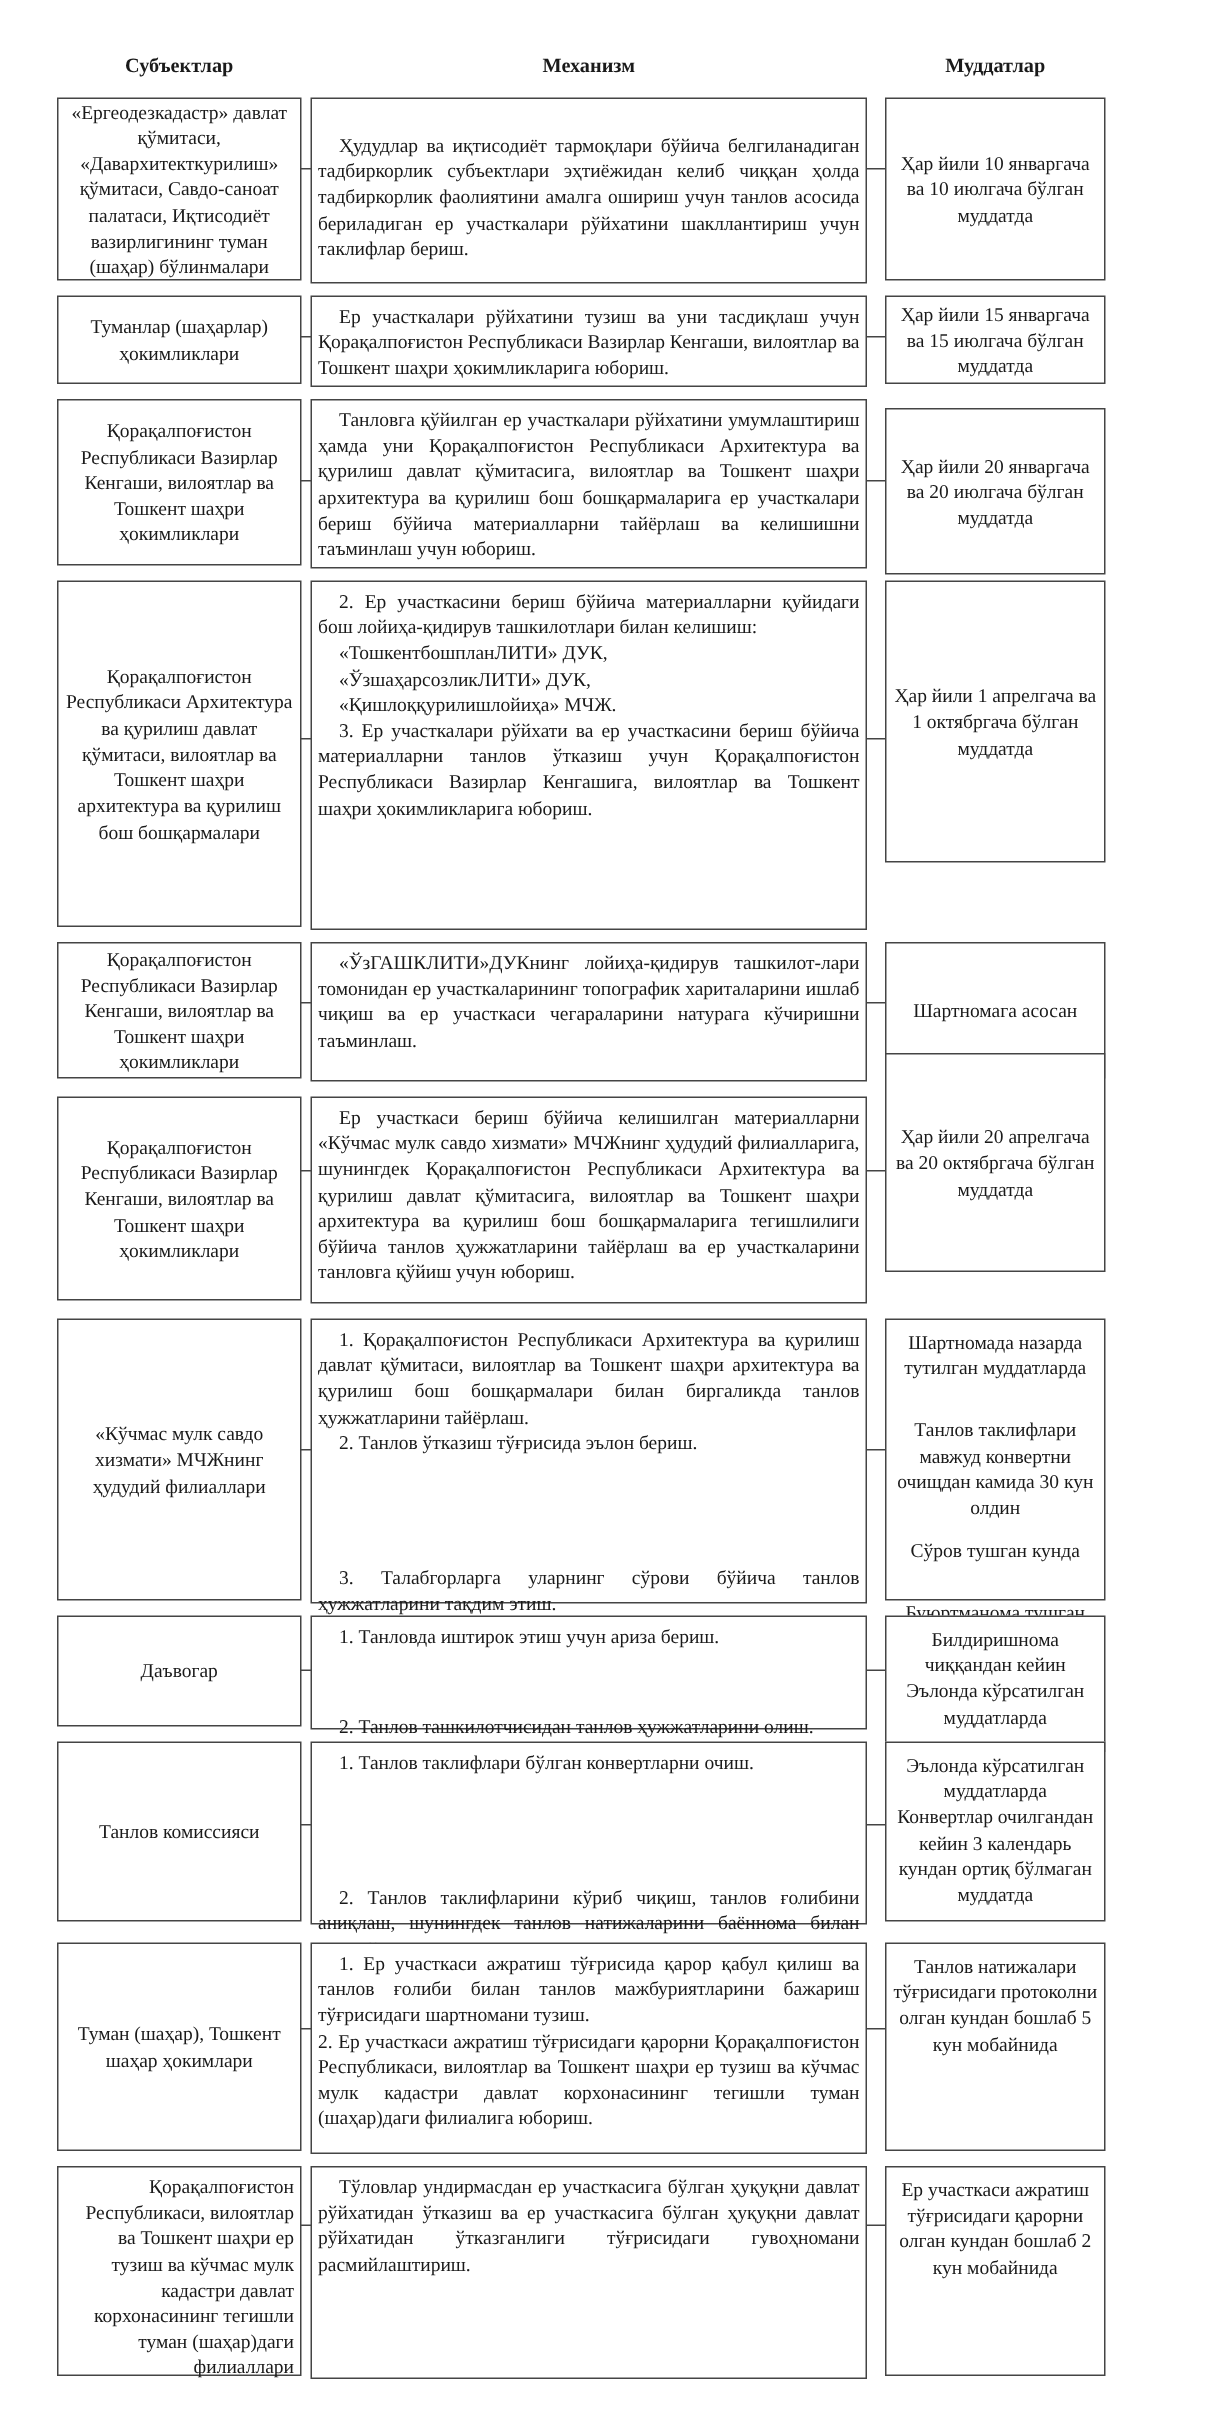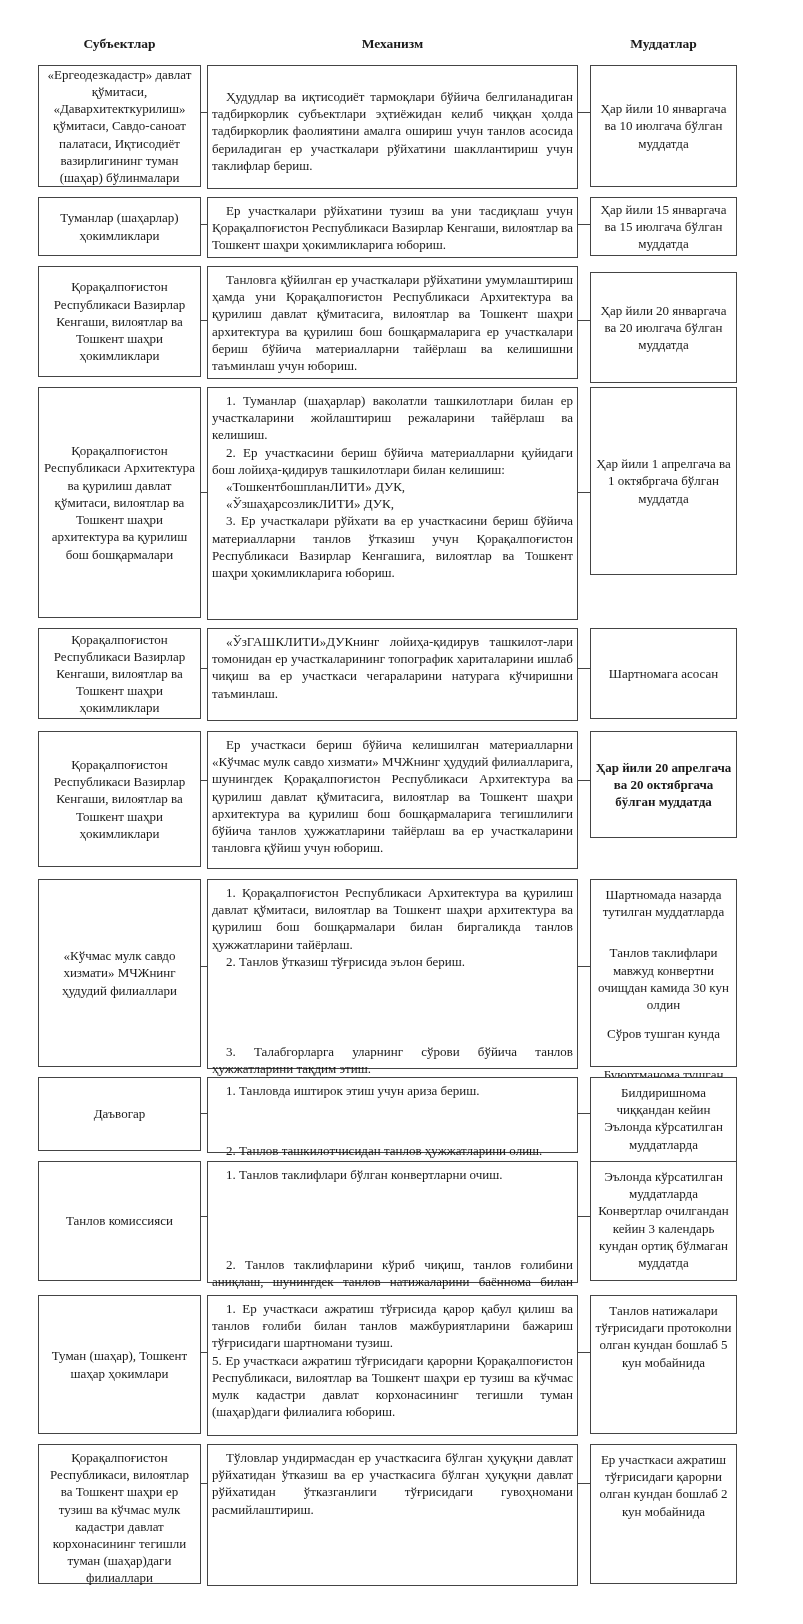--- a/index.html
+++ b/index.html
@@ -3,21 +3,21 @@
 <meta charset="utf-8">
 <style>
   html, body { margin:0; padding:0; background:#ffffff; }
   body { width:803px; height:1624px; position:relative; overflow:hidden;
          font-family:"Liberation Serif", serif; color:#1a1a1a; }
   .hdr { position:absolute; top:36px; font-weight:bold; font-size:13.5px; text-align:center; }
   .box { position:absolute; border:1.2px solid #444; box-sizing:border-box; background:#fff;
          font-size:13px; line-height:17.2px; }
   .left { left:38px; width:163px; display:flex; align-items:center; justify-content:center;
           text-align:center; padding:2px 4px; }
-  .left.la { justify-content:flex-start; align-items:flex-start; text-align:center; padding:4px 4px; }
+  .left.la { justify-content:flex-start; align-items:flex-start; text-align:right; padding:4px 4px; }
   .mid { left:207px; width:371px; padding:4px 4px 4px 4px; text-align:justify; }
   .right { left:590px; width:147px; display:flex; flex-direction:column; align-items:center;
            justify-content:center; text-align:center; padding:2px 3px; }
   .right.top { justify-content:flex-start; padding-top:6px; }
   .p { text-indent:14px; margin:0; }
   .p.noind { text-indent:0; }
   .gap { height:17px; }
   .conn { position:absolute; height:1.2px; background:#444; }
 </style>
 </head>
@@ -58,24 +58,24 @@
     </div>
     <div class="box right" style="top: 272px; height: 111px;">
       <div>Ҳар йили 20 январгача ва 20 июлгача бўлган муддатда</div>
     </div>
     <div class="conn" style="left: 200px; width: 8px; top: 320px;"></div>
     <div class="conn" style="left: 578px; width: 12px; top: 320px;"></div>
     <div class="box left" style="top: 387px; height: 231px;">
       <span>Қорақалпоғистон Республикаси Архитектура ва қурилиш давлат қўмитаси, вилоятлар ва Тошкент шаҳри архитектура ва қурилиш бош бошқармалари</span>
     </div>
     <div class="box mid" style="top: 387px; height: 233px;">
-      <p class="p">1. Туманлар (шаҳарлар) ваколатли ташкилотлари билан ер участкаларини жойлаштириш режаларини тайёрлаш ва келишиш.</p>
       <p class="p">2. Ер участкасини бериш бўйича материалларни қуйидаги бош лойиҳа-қидирув ташкилотлари билан келишиш:</p>
       <p class="p">«ТошкентбошпланЛИТИ» ДУК,</p>
       <p class="p">«ЎзшаҳарсозликЛИТИ» ДУК,</p>
+      <p class="p">«Қишлоққурилишлойиҳа» МЧЖ.</p>
       <p class="p">3. Ер участкалари рўйхати ва ер участкасини бериш бўйича материалларни танлов ўтказиш учун Қорақалпоғистон Республикаси Вазирлар Кенгашига, вилоятлар ва Тошкент шаҳри ҳокимликларига юбориш.</p>
     </div>
     <div class="box right" style="top: 387px; height: 188px;">
       <div>Ҳар йили 1 апрелгача ва 1 октябргача бўлган муддатда</div>
     </div>
     <div class="conn" style="left: 200px; width: 8px; top: 492px;"></div>
     <div class="conn" style="left: 578px; width: 12px; top: 492px;"></div>
     <div class="box left" style="top: 628px; height: 91px;">
       <span>Қорақалпоғистон Республикаси Вазирлар Кенгаши, вилоятлар ва Тошкент шаҳри ҳокимликлари</span>
     </div>
@@ -86,21 +86,21 @@
       <div>Шартномага асосан</div>
     </div>
     <div class="conn" style="left: 200px; width: 8px; top: 668px;"></div>
     <div class="conn" style="left: 578px; width: 12px; top: 668px;"></div>
     <div class="box left" style="top: 731px; height: 136px;">
       <span>Қорақалпоғистон Республикаси Вазирлар Кенгаши, вилоятлар ва Тошкент шаҳри ҳокимликлари</span>
     </div>
     <div class="box mid" style="top: 731px; height: 138px;">
       <p class="p">Ер участкаси бериш бўйича келишилган материалларни «Кўчмас мулк савдо хизмати» МЧЖнинг ҳудудий филиалларига, шунингдек Қорақалпоғистон Республикаси Архитектура ва қурилиш давлат қўмитасига, вилоятлар ва Тошкент шаҳри архитектура ва қурилиш бош бошқармаларига тегишлилиги бўйича танлов ҳужжатларини тайёрлаш ва ер участкаларини танловга қўйиш учун юбориш.</p>
     </div>
-    <div class="box right" style="top: 731px; height: 107px; font-weight: bold;">
+    <div class="box right" style="top: 702px; height: 146px;">
       <div>Ҳар йили 20 апрелгача ва 20 октябргача бўлган муддатда</div>
     </div>
     <div class="conn" style="left: 200px; width: 8px; top: 780px;"></div>
     <div class="conn" style="left: 578px; width: 12px; top: 780px;"></div>
     <div class="box left" style="top: 879px; height: 188px;">
       <span>«Кўчмас мулк савдо хизмати» МЧЖнинг ҳудудий филиаллари</span>
     </div>
     <div class="box mid" style="top: 879px; height: 190px;">
       <p class="p">1. Қорақалпоғистон Республикаси Архитектура ва қурилиш давлат қўмитаси, вилоятлар ва Тошкент шаҳри архитектура ва қурилиш бош бошқармалари билан биргаликда танлов ҳужжатларини тайёрлаш.</p>
       <p class="p">2. Танлов ўтказиш тўғрисида эълон бериш.</p>
@@ -146,21 +146,21 @@
       <div>Эълонда кўрсатилган муддатларда</div>
       <div>Конвертлар очилгандан кейин 3 календарь кундан ортиқ бўлмаган муддатда</div>
     </div>
     <div class="conn" style="left: 200px; width: 8px; top: 1216px;"></div>
     <div class="conn" style="left: 578px; width: 12px; top: 1216px;"></div>
     <div class="box left" style="top: 1295px; height: 139px;">
       <span>Туман (шаҳар), Тошкент шаҳар ҳокимлари</span>
     </div>
     <div class="box mid" style="top: 1295px; height: 141px;">
       <p class="p">1. Ер участкаси ажратиш тўғрисида қарор қабул қилиш ва танлов ғолиби билан танлов мажбуриятларини бажариш тўғрисидаги шартномани тузиш.</p>
-      <p class="p noind">5. Ер участкаси ажратиш тўғрисидаги қарорни Қорақалпоғистон Республикаси, вилоятлар ва Тошкент шаҳри ер тузиш ва кўчмас мулк кадастри давлат корхонасининг тегишли туман (шаҳар)даги филиалига юбориш.</p>
+      <p class="p noind">2. Ер участкаси ажратиш тўғрисидаги қарорни Қорақалпоғистон Республикаси, вилоятлар ва Тошкент шаҳри ер тузиш ва кўчмас мулк кадастри давлат корхонасининг тегишли туман (шаҳар)даги филиалига юбориш.</p>
     </div>
     <div class="box right top" style="top: 1295px; height: 139px;">
       <div>Танлов натижалари тўғрисидаги протоколни олган кундан бошлаб 5 кун мобайнида</div>
     </div>
     <div class="conn" style="left: 200px; width: 8px; top: 1352px;"></div>
     <div class="conn" style="left: 578px; width: 12px; top: 1352px;"></div>
     <div class="box left la" style="top: 1444px; height: 140px;">
       <span>Қорақалпоғистон Республикаси, вилоятлар ва Тошкент шаҳри ер тузиш ва кўчмас мулк кадастри давлат корхонасининг тегишли туман (шаҳар)даги филиаллари</span>
     </div>
     <div class="box mid" style="top: 1444px; height: 142px;">

